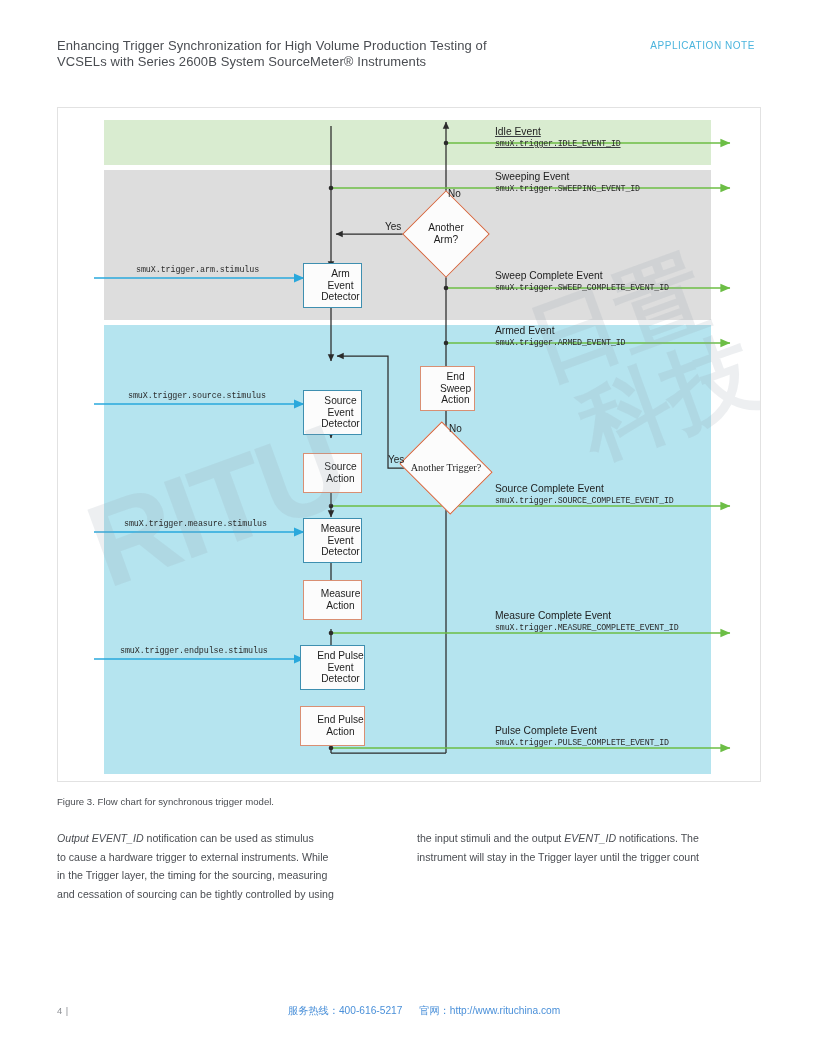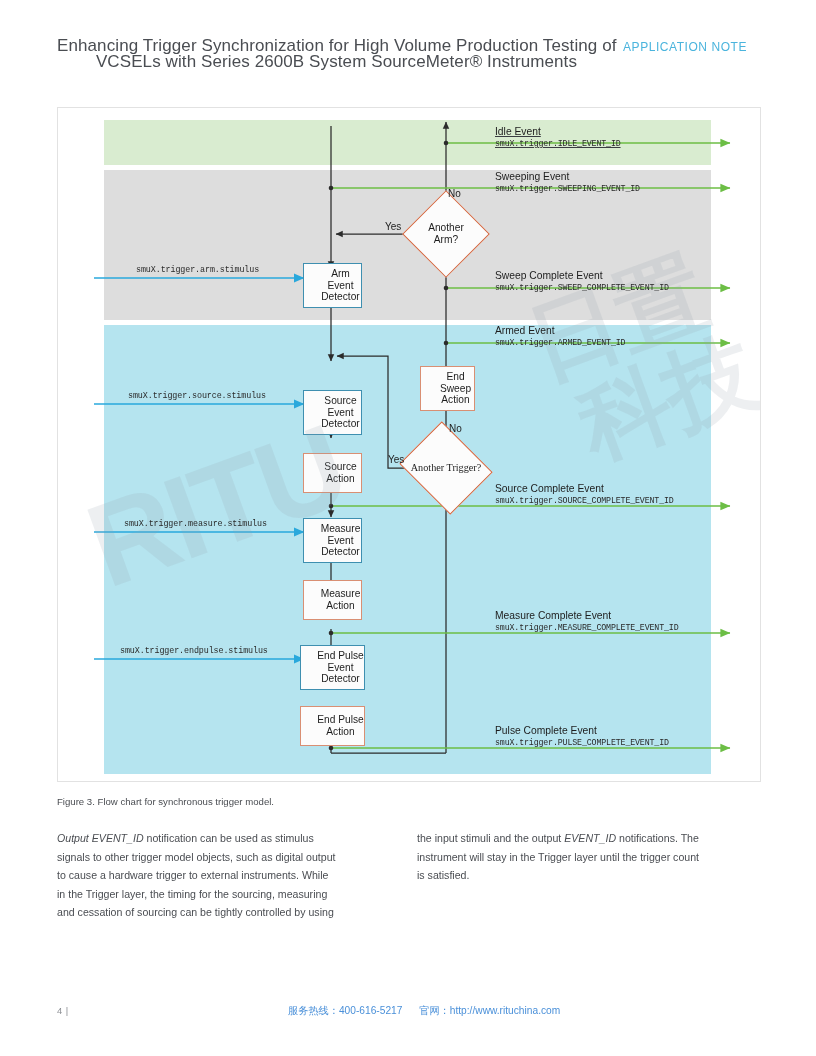--- a/index.html
+++ b/index.html
@@ -9,27 +9,27 @@
     font-family:"Liberation Sans",sans-serif;
     color:#3a3d42;
     position:relative;
     overflow:hidden;
   }
   .page{position:relative;width:816px;height:1056px;}
 
   
   .header{position:absolute;left:57px;top:38px;width:702px;}
   .header-title{
-    font-size:17px;line-height:15.5px;color:#4a4d52;
-    letter-spacing:.1px;width:520px;font-weight:400;text-align:right;
+    font-size:13px;line-height:15.5px;color:#4a4d52;
+    letter-spacing:.1px;width:520px;font-weight:400;
   }
   .header-title .ln{display:block;white-space:nowrap;}
   .header-kicker{
-    position:absolute;right:12px;top:2px;
-    font-size:12px;color:#4ab4dd;letter-spacing:.55px;
+    position:absolute;right:4px;top:2px;
+    font-size:10px;color:#4ab4dd;letter-spacing:.55px;
     white-space:nowrap;
   }
 
   
   .figure{
     position:absolute;left:57px;top:107px;
     width:702px;height:673px;
     border:1px solid #e2e2e2;background:#fff;
     overflow:hidden;
   }
@@ -309,29 +309,27 @@
     <div class="stim" style="left:70px;top:283px;">smuX.trigger.source.stimulus</div>
     <div class="stim" style="left:66px;top:411px;">smuX.trigger.measure.stimulus</div>
     <div class="stim" style="left:62px;top:538px;">smuX.trigger.endpulse.stimulus</div>
 
   </div>
 
   <div class="caption">Figure 3. Flow chart for synchronous trigger model.</div>
 
   <div class="body-col col-left">
     <div><i>Output EVENT_ID</i> notification can be used as stimulus</div>
-    <div>signals to other trigger model objects, such as digital output</div>
     <div>to cause a hardware trigger to external instruments. While</div>
     <div>in the Trigger layer, the timing for the sourcing, measuring</div>
     <div>and cessation of sourcing can be tightly controlled by using</div>
   </div>
   <div class="body-col col-right">
     <div>the input stimuli and the output <i>EVENT_ID</i> notifications. The</div>
     <div>instrument will stay in the Trigger layer until the trigger count</div>
-    <div>is satisfied.</div>
   </div>
 
   <div class="footer">
     <div class="pg">4  |</div>
     <div class="foot-center">
       <span class="seg">服务热线：400-616-5217</span>
       <span class="seg">官网：http://www.rituchina.com</span>
     </div>
   </div>
 

